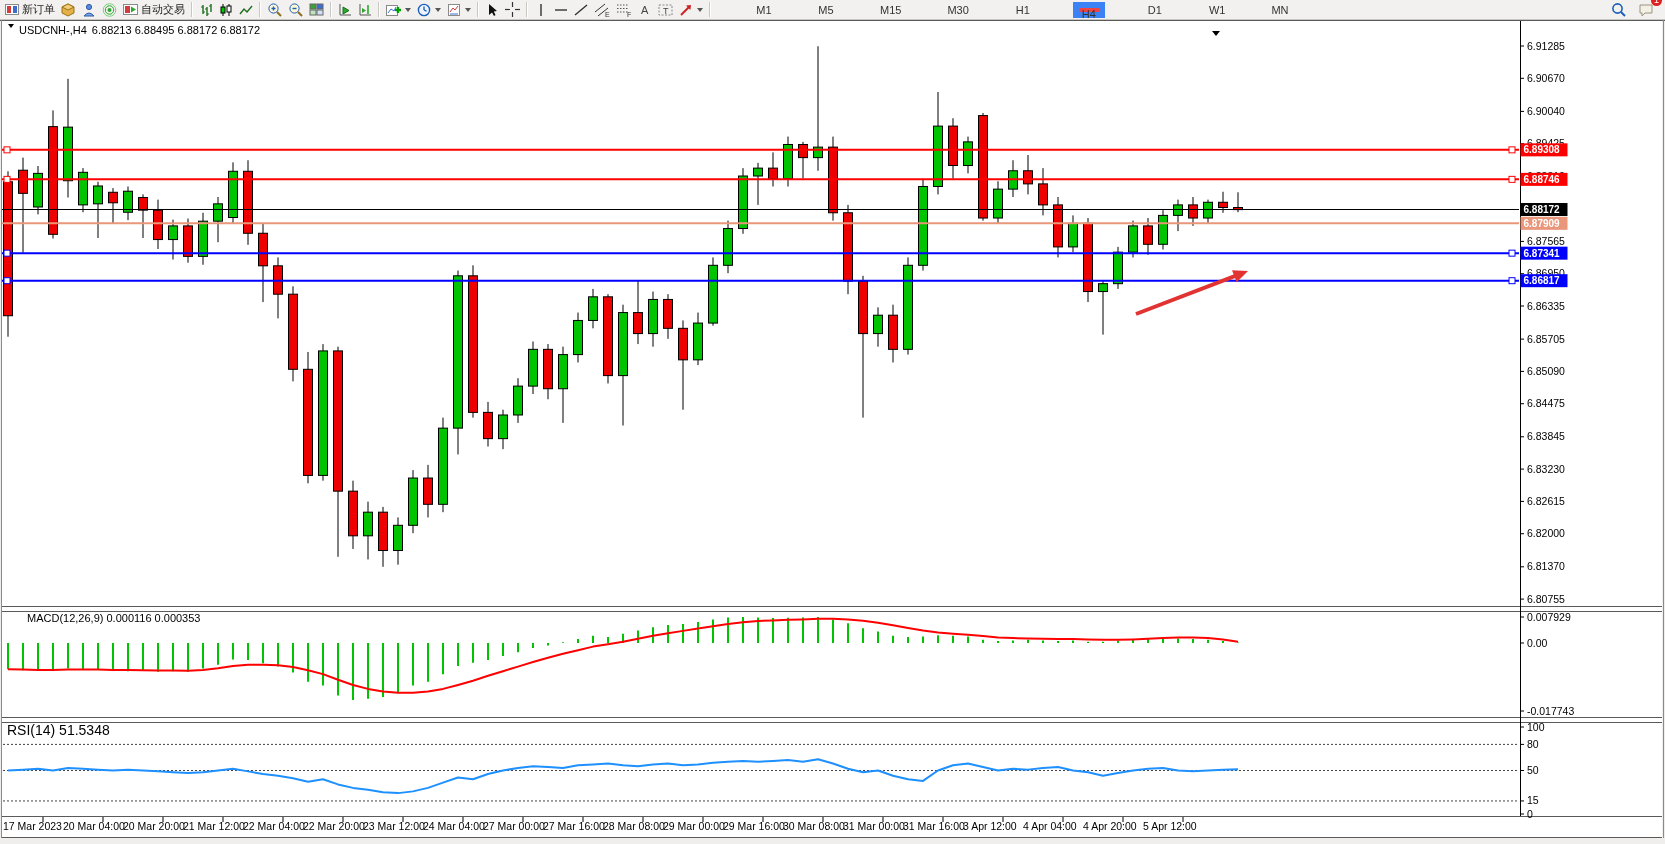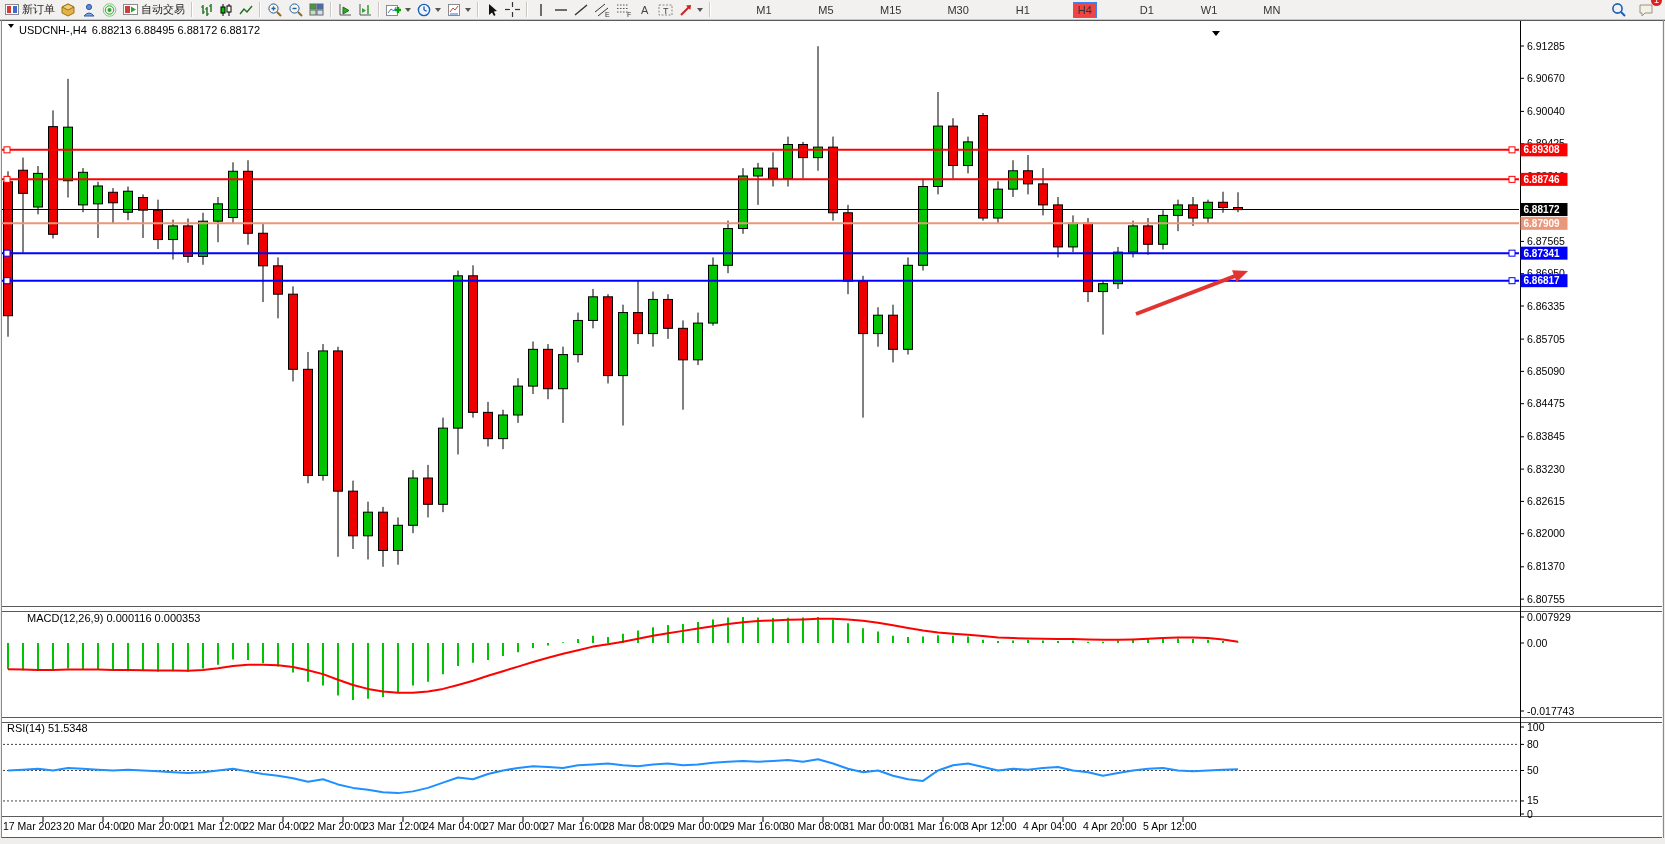--- a/index.html
+++ b/index.html
@@ -10,32 +10,32 @@
            border-bottom:1px solid #c8c6c1;display:flex;align-items:center;padding:0 2px;
            box-sizing:border-box;z-index:5;}
   .tbtn{height:24px;min-width:20px;display:inline-flex;align-items:center;justify-content:center;
         gap:3px;font-size:11px;color:#222;background:transparent;border:1px solid transparent;
         padding:0 2px;border-radius:2px;font-family:"Liberation Sans",sans-serif;}
   .tb-sep{width:1px;height:15px;background:#c9c7c2;border-right:1px solid #ffffff;margin:0 3px;}
   .caret{width:0;height:0;border-left:3px solid transparent;border-right:3px solid transparent;
          border-top:4px solid #555;margin-left:1px;}
   .tf{height:16px;min-width:24px;font-size:11px;color:#333;background:transparent;
       border:1px solid transparent;padding:0 3px;font-family:"Liberation Sans",sans-serif;margin-left:38px;}
-  .tf.active{background:#ef4444;border:1px solid #3b82f6;}
+  .tf.active{background:#ef4444;border:6px solid #3b82f6;}
   .tb-right{margin-left:auto;display:flex;align-items:center;gap:6px;padding-right:6px;}
   .badge{position:absolute;top:-4px;right:-6px;background:#e02020;color:#fff;font-size:9px;
          width:11px;height:11px;border-radius:6px;display:flex;align-items:center;justify-content:center;}
   .bubble-wrap{position:relative;}
   
   .overlay{position:absolute;z-index:4;color:#000;white-space:nowrap;pointer-events:none;}
   .chart-title{top:24px;left:8px;font-size:11px;display:flex;align-items:flex-start;gap:5px;}
   .tri-down{width:0;height:0;border-left:4px solid transparent;border-right:4px solid transparent;
             border-top:5px solid #000;display:inline-block;}
   .macd-label{top:612px;left:7px;font-size:11px;margin-left:20px;}
-  .rsi-label{top:722px;left:7px;font-size:11px;}
+  .rsi-label{top:722px;left:7px;font-size:14px;}
   .chart-menu-tri{top:22px;left:1212px;}
   svg#cv{position:absolute;top:0;left:0;z-index:1;}
   svg text{font-family:"Liberation Sans",sans-serif;}
 </style>
 </head>
 <body>
 
 <div class="app">
 
   <div class="toolbar">

